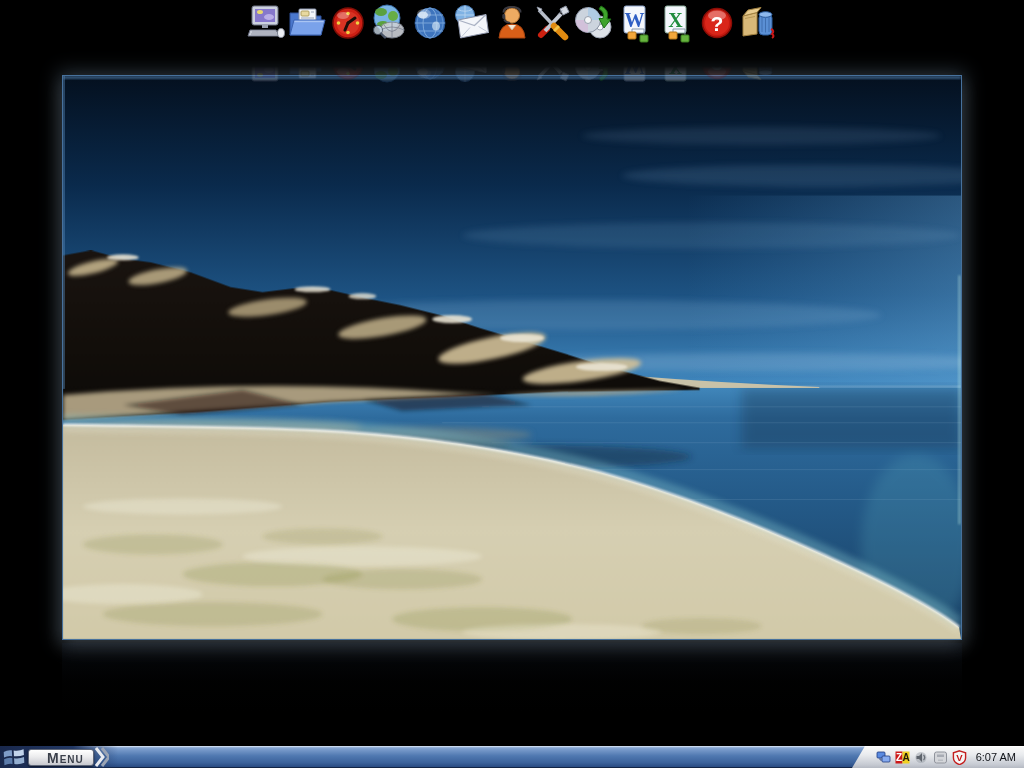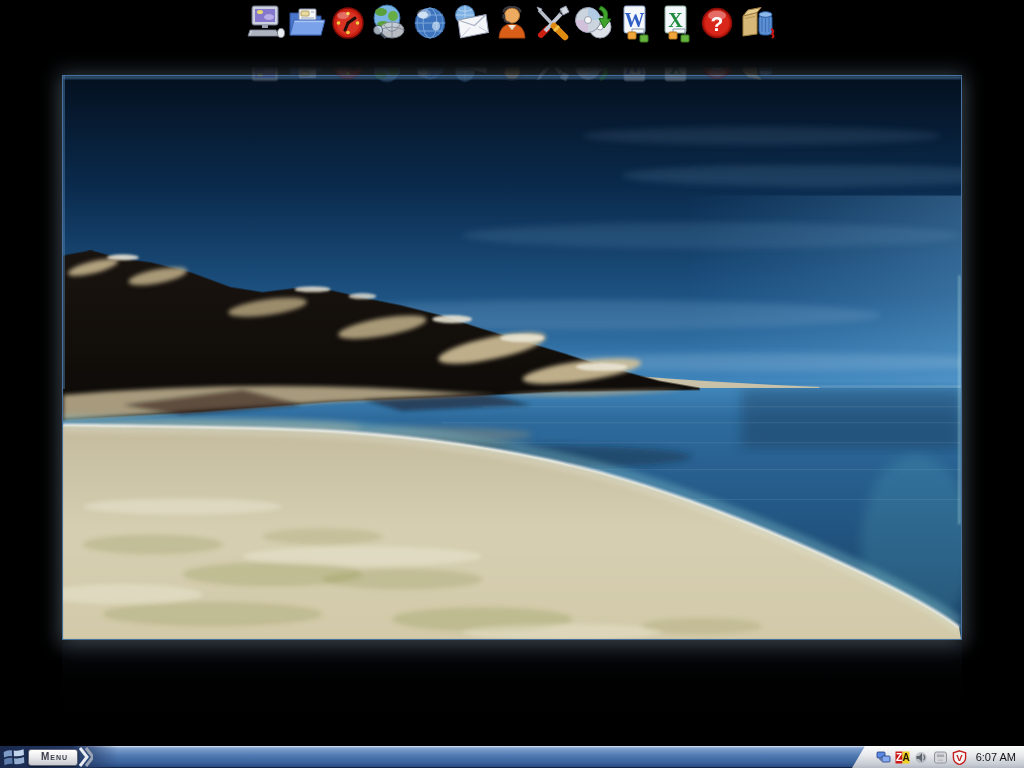--- a/index.html
+++ b/index.html
@@ -21,23 +21,23 @@
   .wall-reflect{position:absolute;left:62px;top:643px;width:900px;height:70px;
      background:linear-gradient(180deg,rgba(35,50,75,.16),rgba(20,25,30,.05) 55%,transparent);}
 
   
   .taskbar{position:absolute;left:0;bottom:0;width:1024px;height:22px;
      background:linear-gradient(180deg,#b5c9e6 0%,#7e9fce 12%,#4f78b0 45%,#3c639c 75%,#24457c 100%);
      box-shadow:inset 0 1px 0 #c9d9ef, inset 0 -1px 0 #122546;z-index:10;}
   .start-zone{position:absolute;left:0;top:0;height:100%;width:118px;display:flex;align-items:center;
      background:linear-gradient(90deg,#19284c 0%,#223864 62%,rgba(34,56,100,0) 100%);}
   .win-flag{width:24px;height:20px;margin-left:2px;flex:none;}
-  .menu-btn{height:17px;margin-left:2px;padding:0 9px 1px 12px;border-radius:3px;border:1px solid #5e6678;
+  .menu-btn{height:17px;margin-left:2px;padding:0 9px 1px 18px;border-radius:3px;border:1px solid #5e6678;
      background:linear-gradient(180deg,#ffffff,#ececee 45%,#c7c9cf);
-     font-family:"Liberation Sans",sans-serif;font-size:10px;font-weight:bold;font-variant:small-caps;
+     font-family:"Liberation Sans",sans-serif;font-size:14px;font-weight:bold;font-variant:small-caps;
      letter-spacing:1px;color:#3a3f4a;box-shadow:0 1px 2px rgba(0,0,0,.55);cursor:pointer;}
   .chevron{width:14px;height:20px;margin-left:1px;}
 
   .tray{position:absolute;right:0;top:0;height:100%;width:172px;
      clip-path:polygon(13px 0,100% 0,100% 100%,0 100%);
      background:linear-gradient(180deg,#fbfbfa 0%,#e9ebee 40%,#c6cad2 85%,#b4b9c2 100%);
      box-shadow:inset 0 1px 0 #fff;
      display:flex;align-items:center;justify-content:flex-end;gap:4px;padding-right:8px;box-sizing:border-box;}
   .tray-icon{width:15px;height:15px;flex:none;cursor:pointer;}
   .tray-icon svg{width:15px;height:15px;display:block;}

